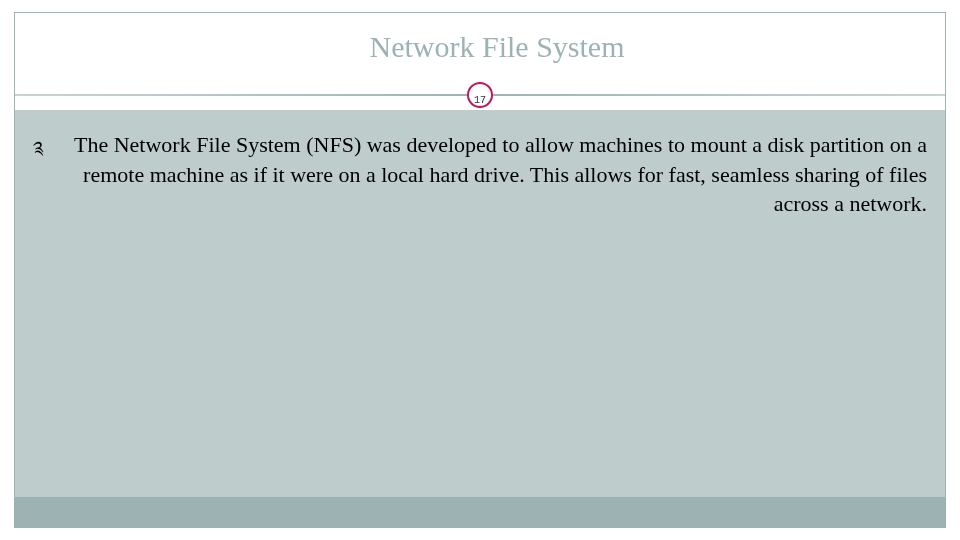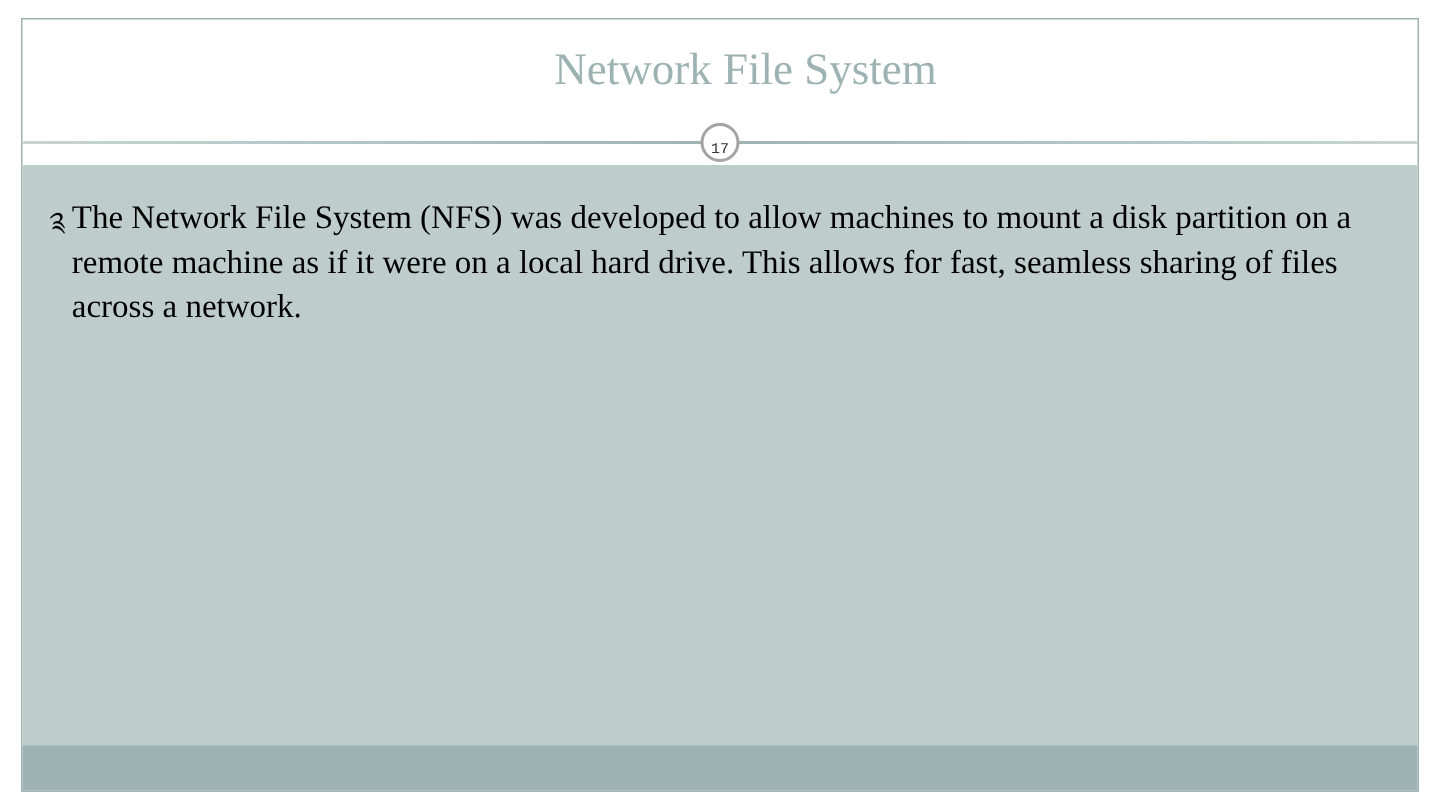--- a/index.html
+++ b/index.html
@@ -42,21 +42,21 @@
       background: linear-gradient(to right, #c8d4d4 0%, #9db3b3 50%, #c8d4d4 100%);
     }
     .slide-number-badge {
       position: absolute;
       top: 82px;
       left: 50%;
       transform: translateX(-50%);
       width: 26px;
       height: 26px;
       background: #ffffff;
-      border: 2px solid #a3a3a3;
+      border: 2px solid #be185d;
       border-radius: 50%;
       display: flex;
       align-items: flex-end;
       justify-content: center;
       font-size: 10px;
       color: #333;
       font-family: Liberation Mono, monospace;
       z-index: 2;
     }
     .content-area {
@@ -78,20 +78,21 @@
     .bullet-icon {
       flex-shrink: 0;
       margin-right: 4px;
       margin-top: 6px;
       font-size: 18px;
       color: #000000;
       font-family: Arial, sans-serif;
     }
     .bullet-text {
       flex: 1;
+      text-align: right;
     }
     .footer-bar {
       position: absolute;
       left: 0;
       right: 0;
       bottom: 0;
       height: 30px;
       background: #9db3b3;
     }
   </style>

